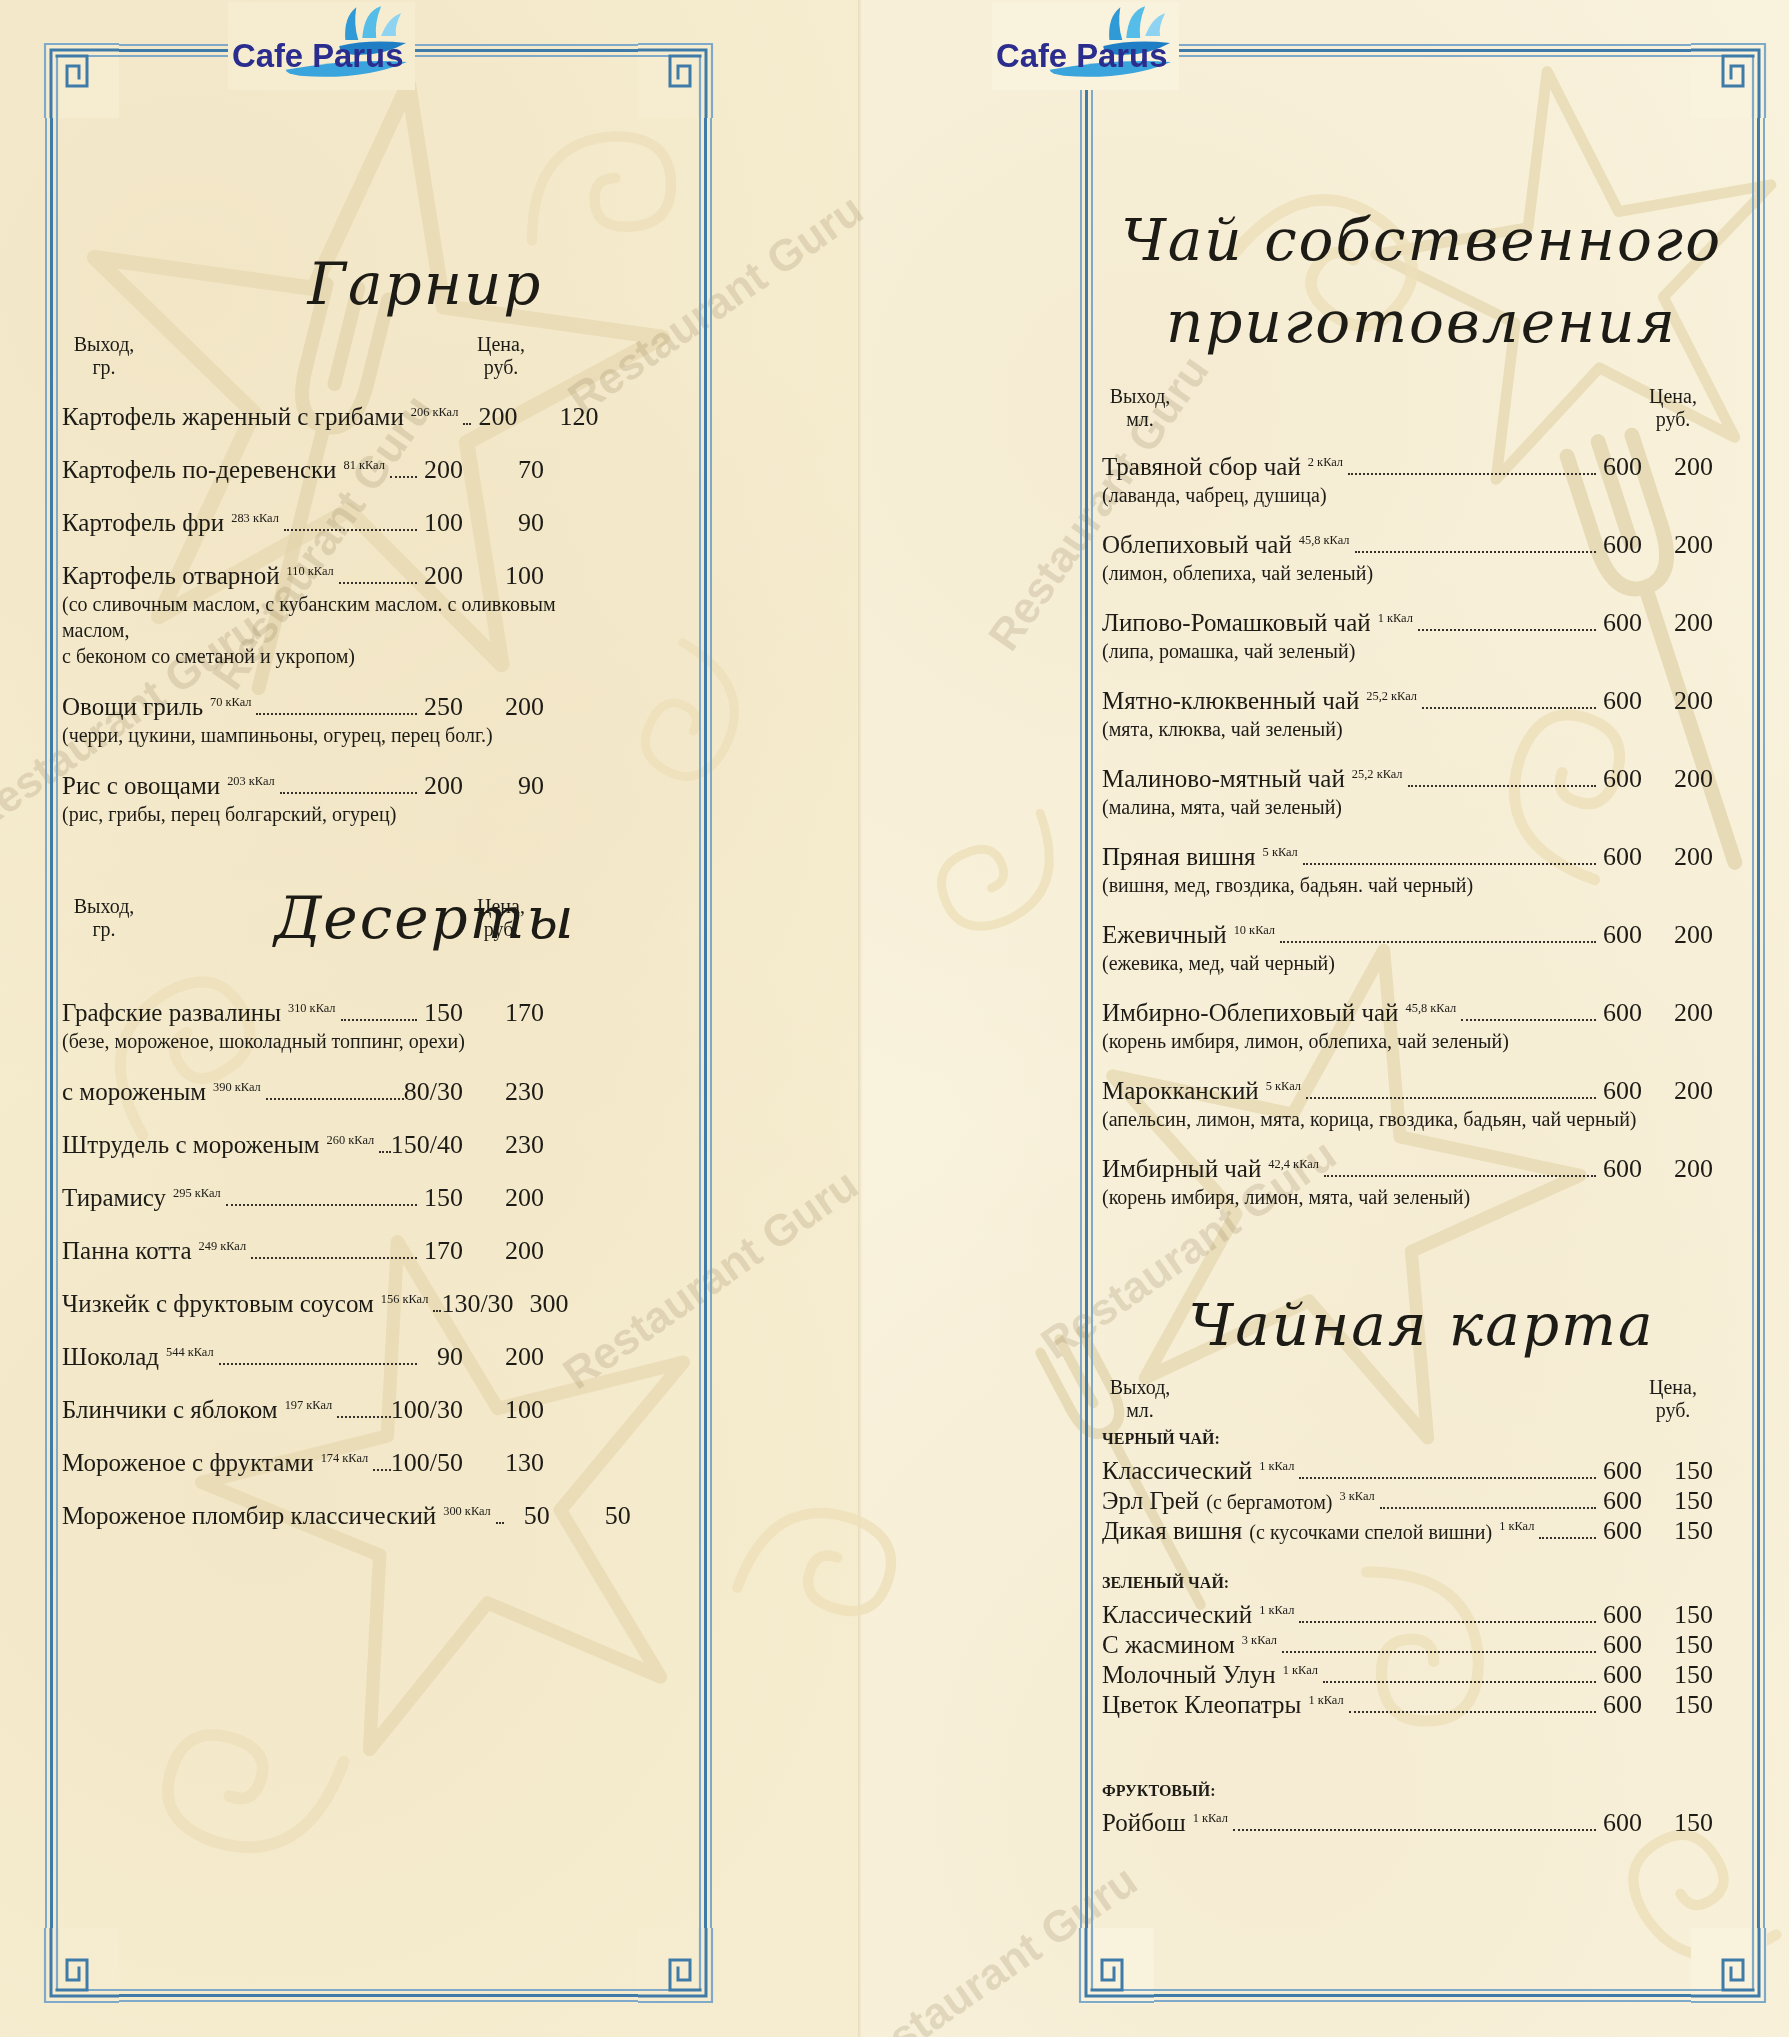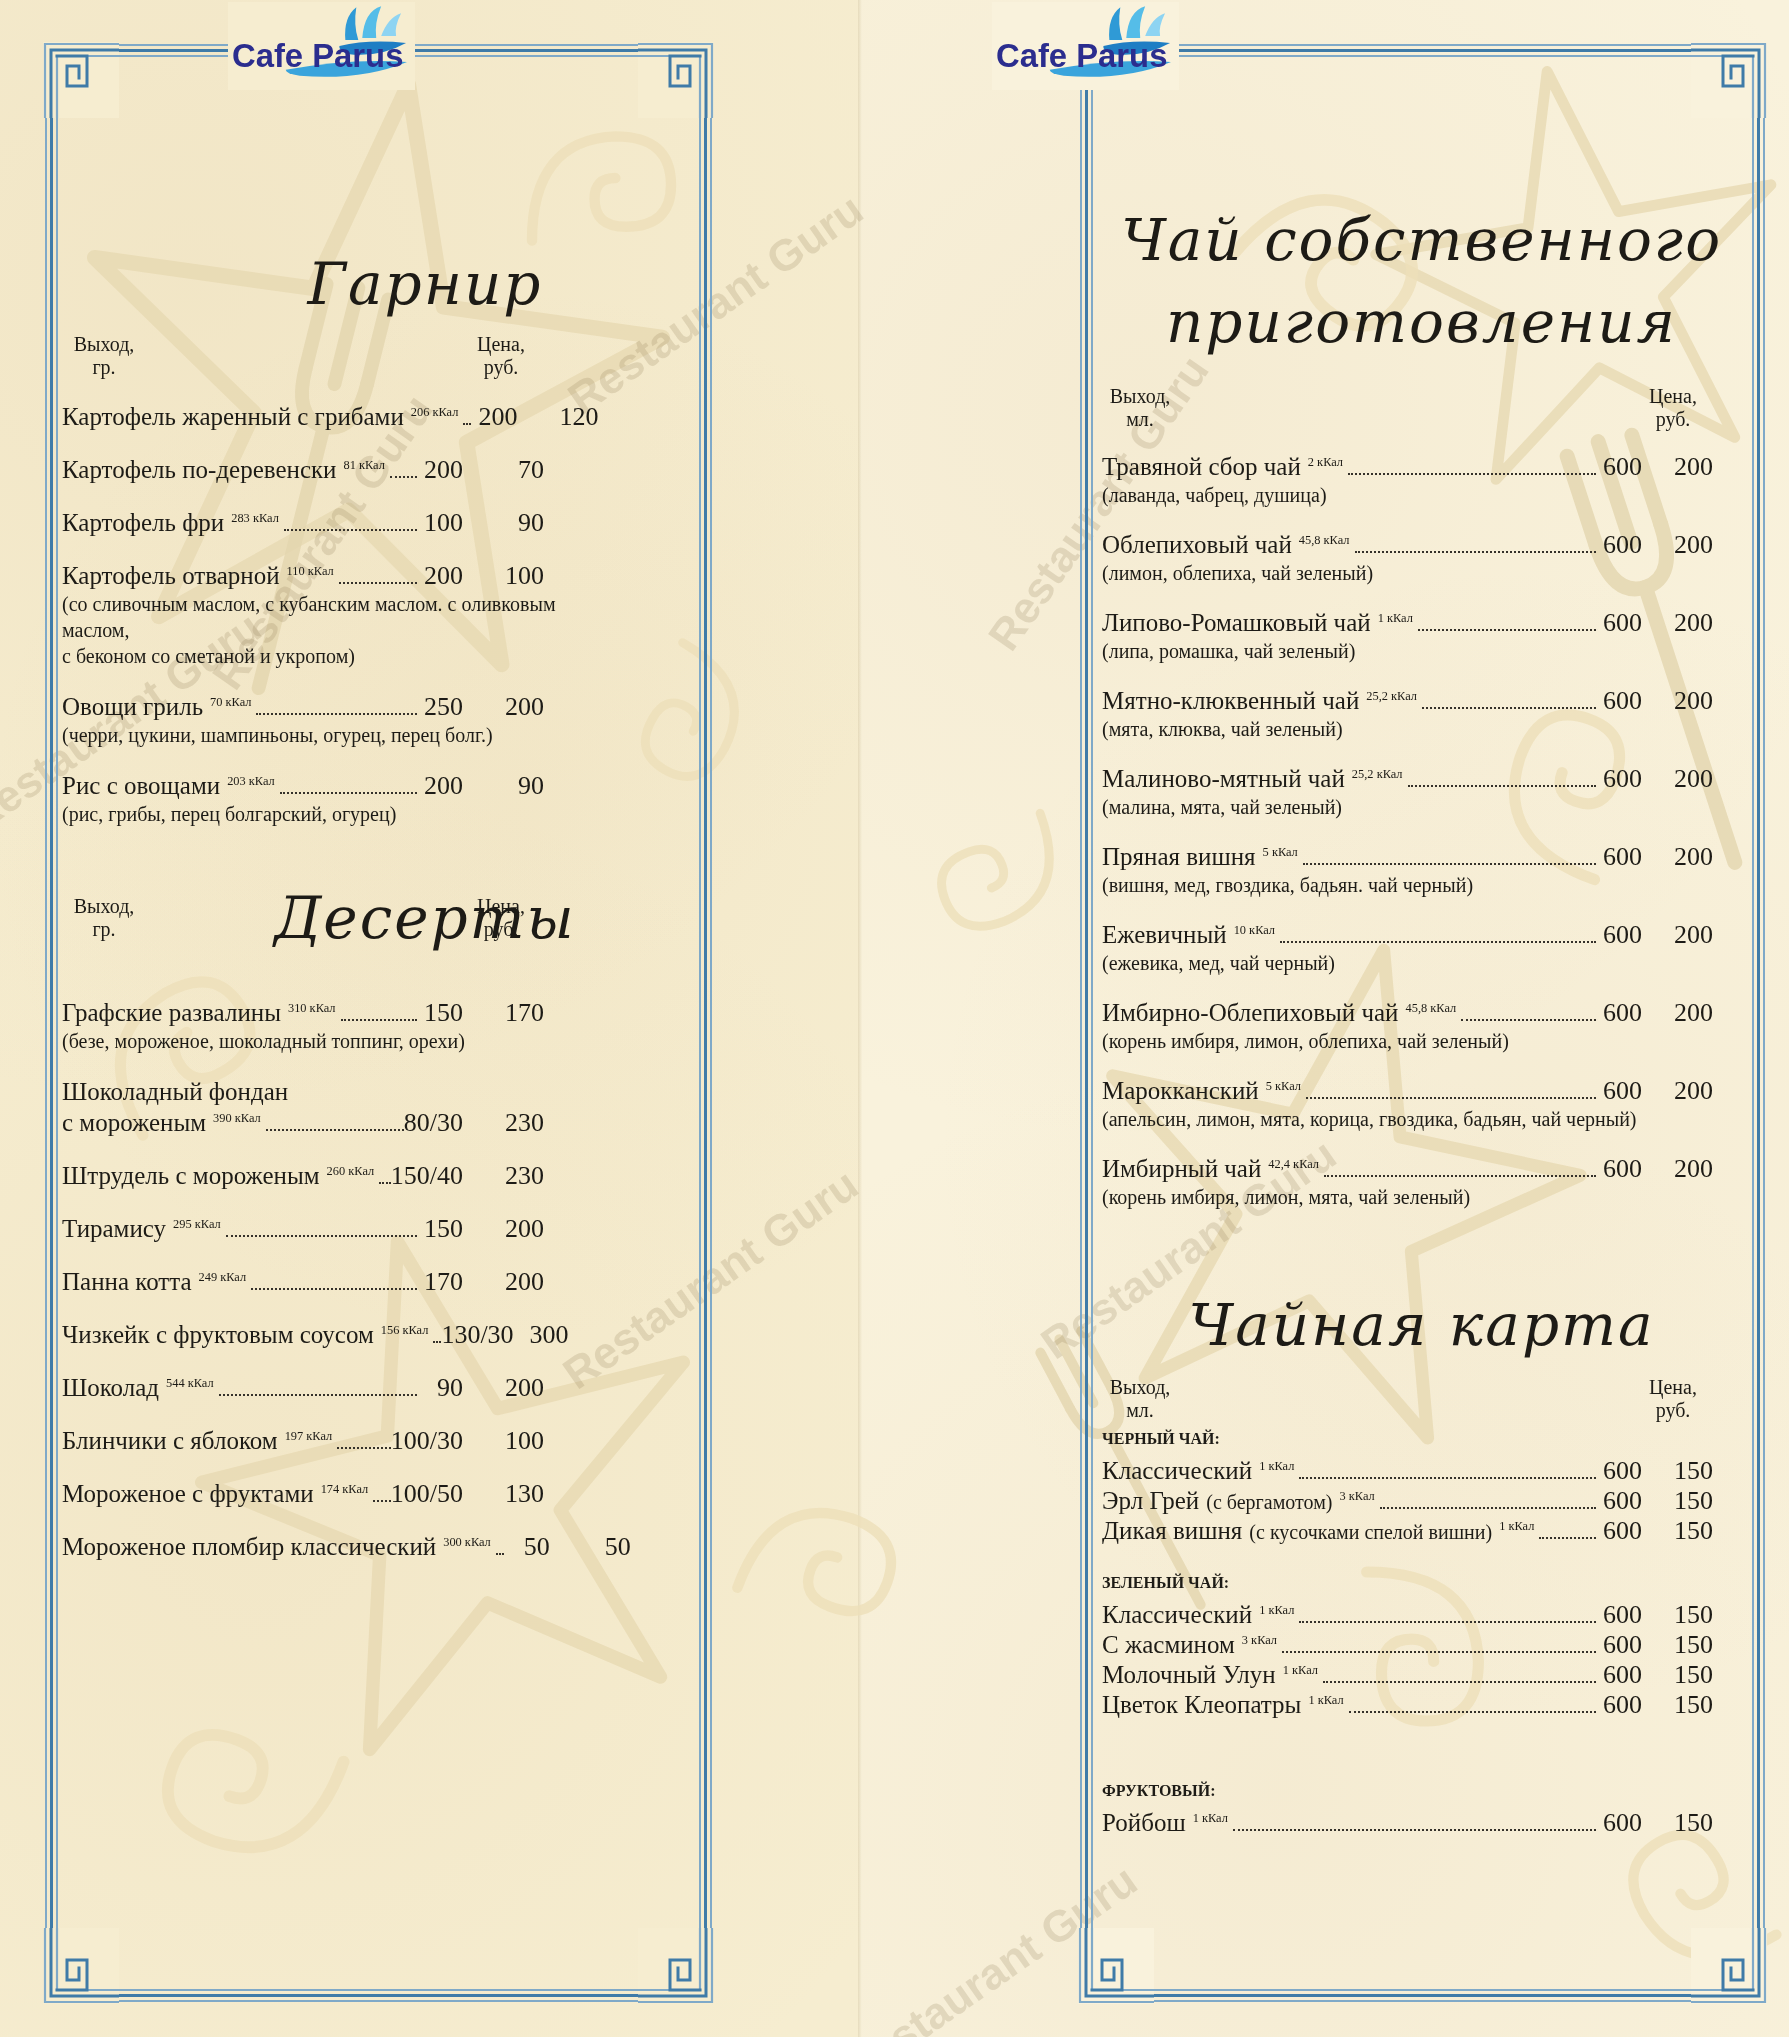--- a/index.html
+++ b/index.html
@@ -344,21 +344,20 @@
       <span class="i-name">Графские развалины</span>
 
       <span class="i-kcal">310 кКал</span>
       <span class="i-lead"></span>
       <span class="i-out">150</span>
       <span class="i-price">170</span>
     </div>
     <div class="i-desc">(безе, мороженое, шоколадный топпинг, орехи)</div>
   </div>
         <div class="mi">
-    <div class="i-line1">Шоколадный фондан</div>
     <div class="mirow">
       <span class="i-name">с мороженым</span>
 
       <span class="i-kcal">390 кКал</span>
       <span class="i-lead"></span>
       <span class="i-out">80/30</span>
       <span class="i-price">230</span>
     </div>
 
   </div>

